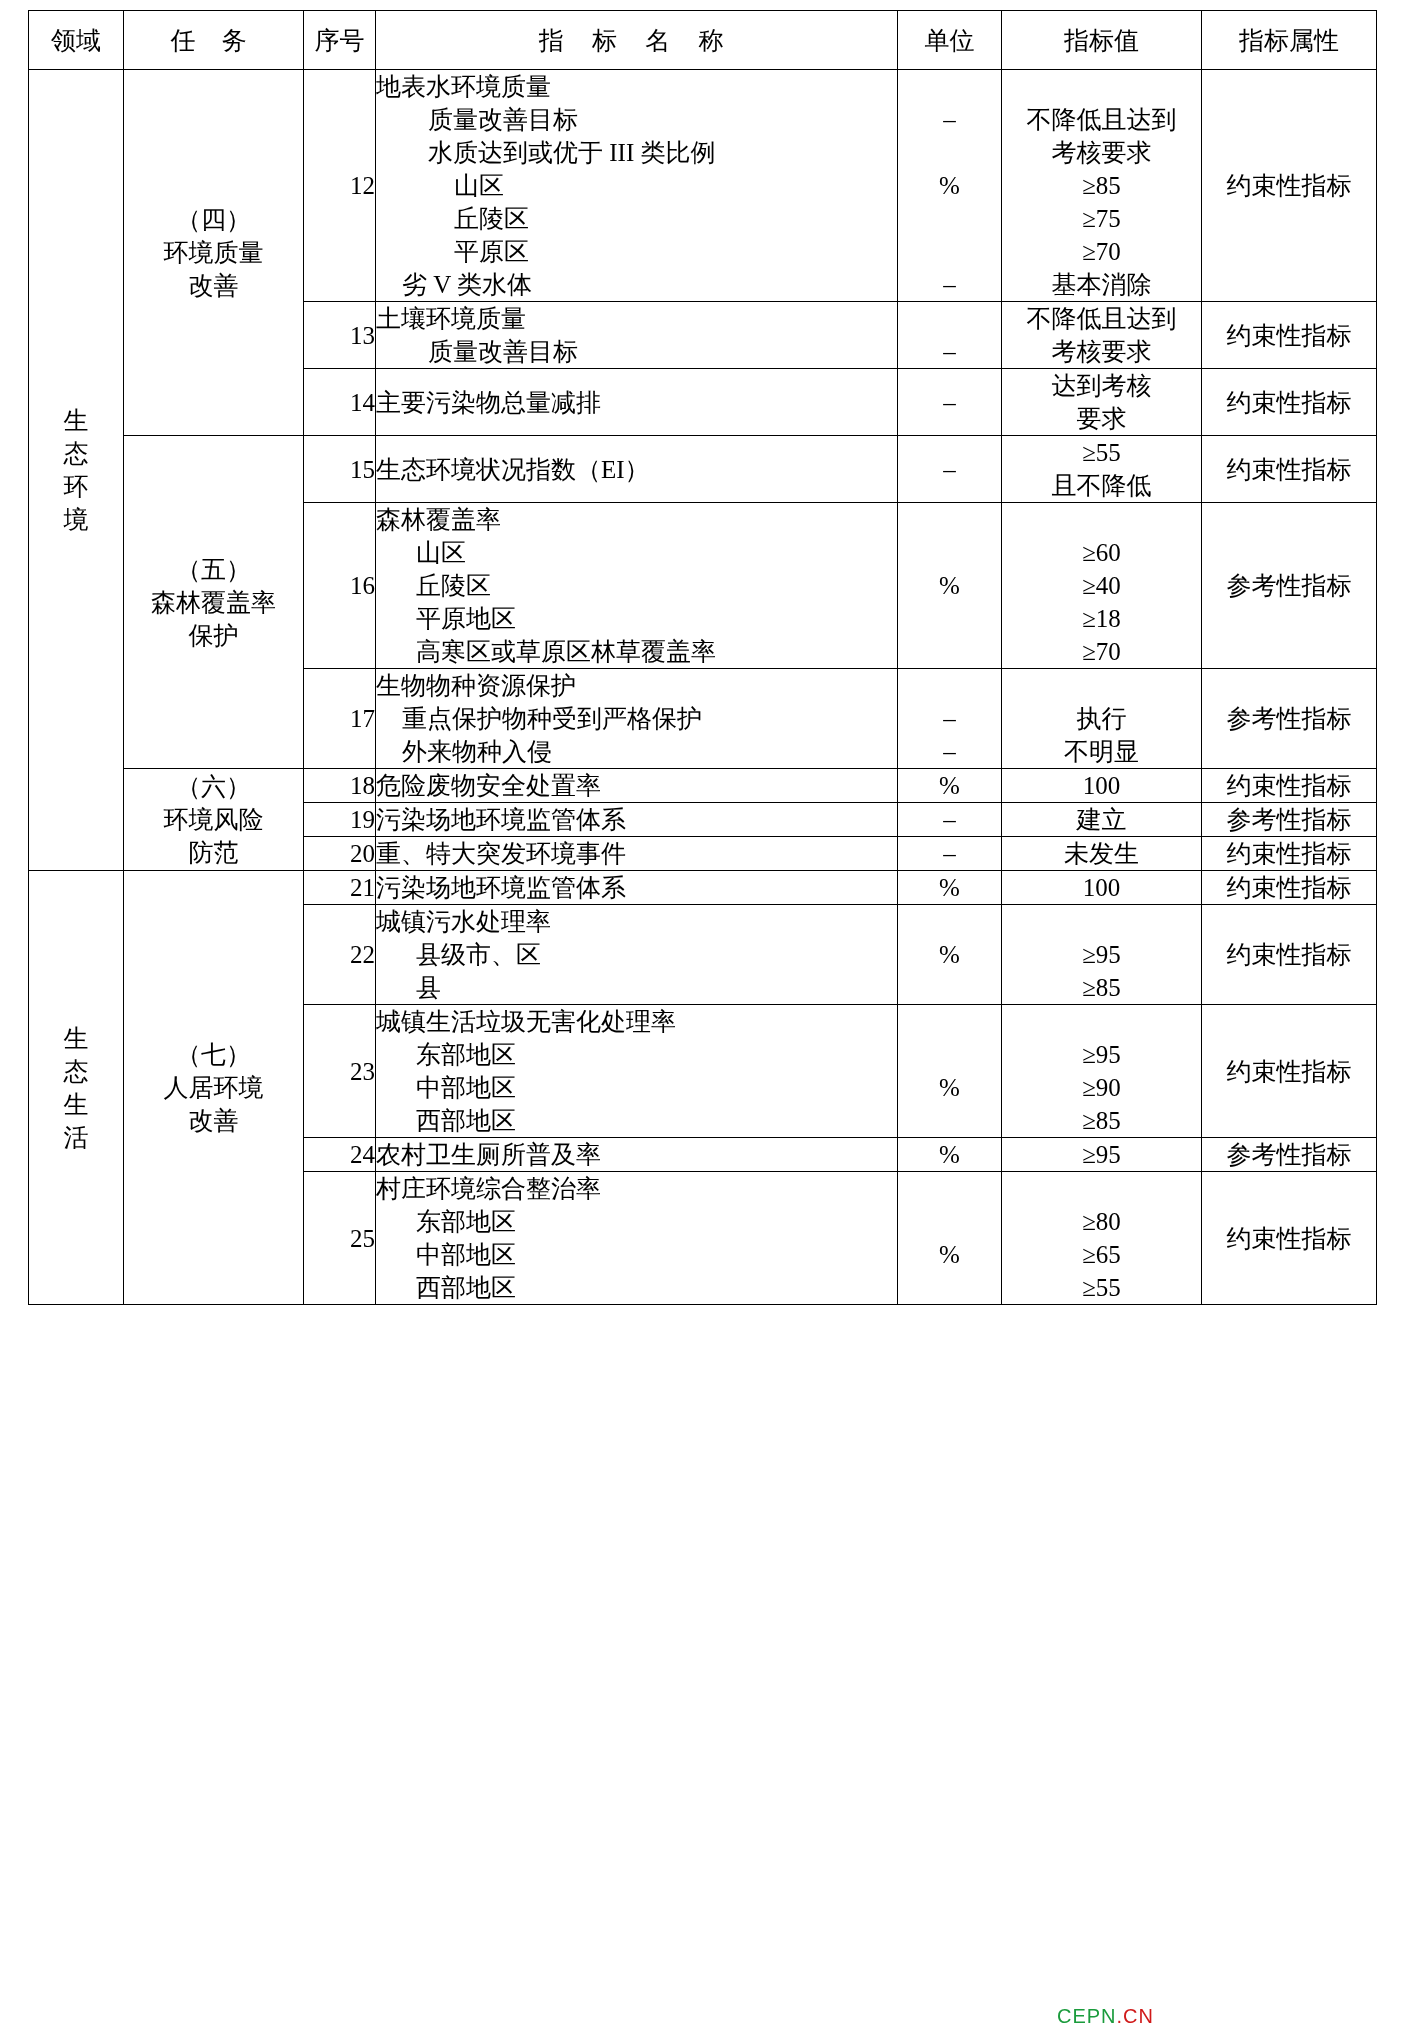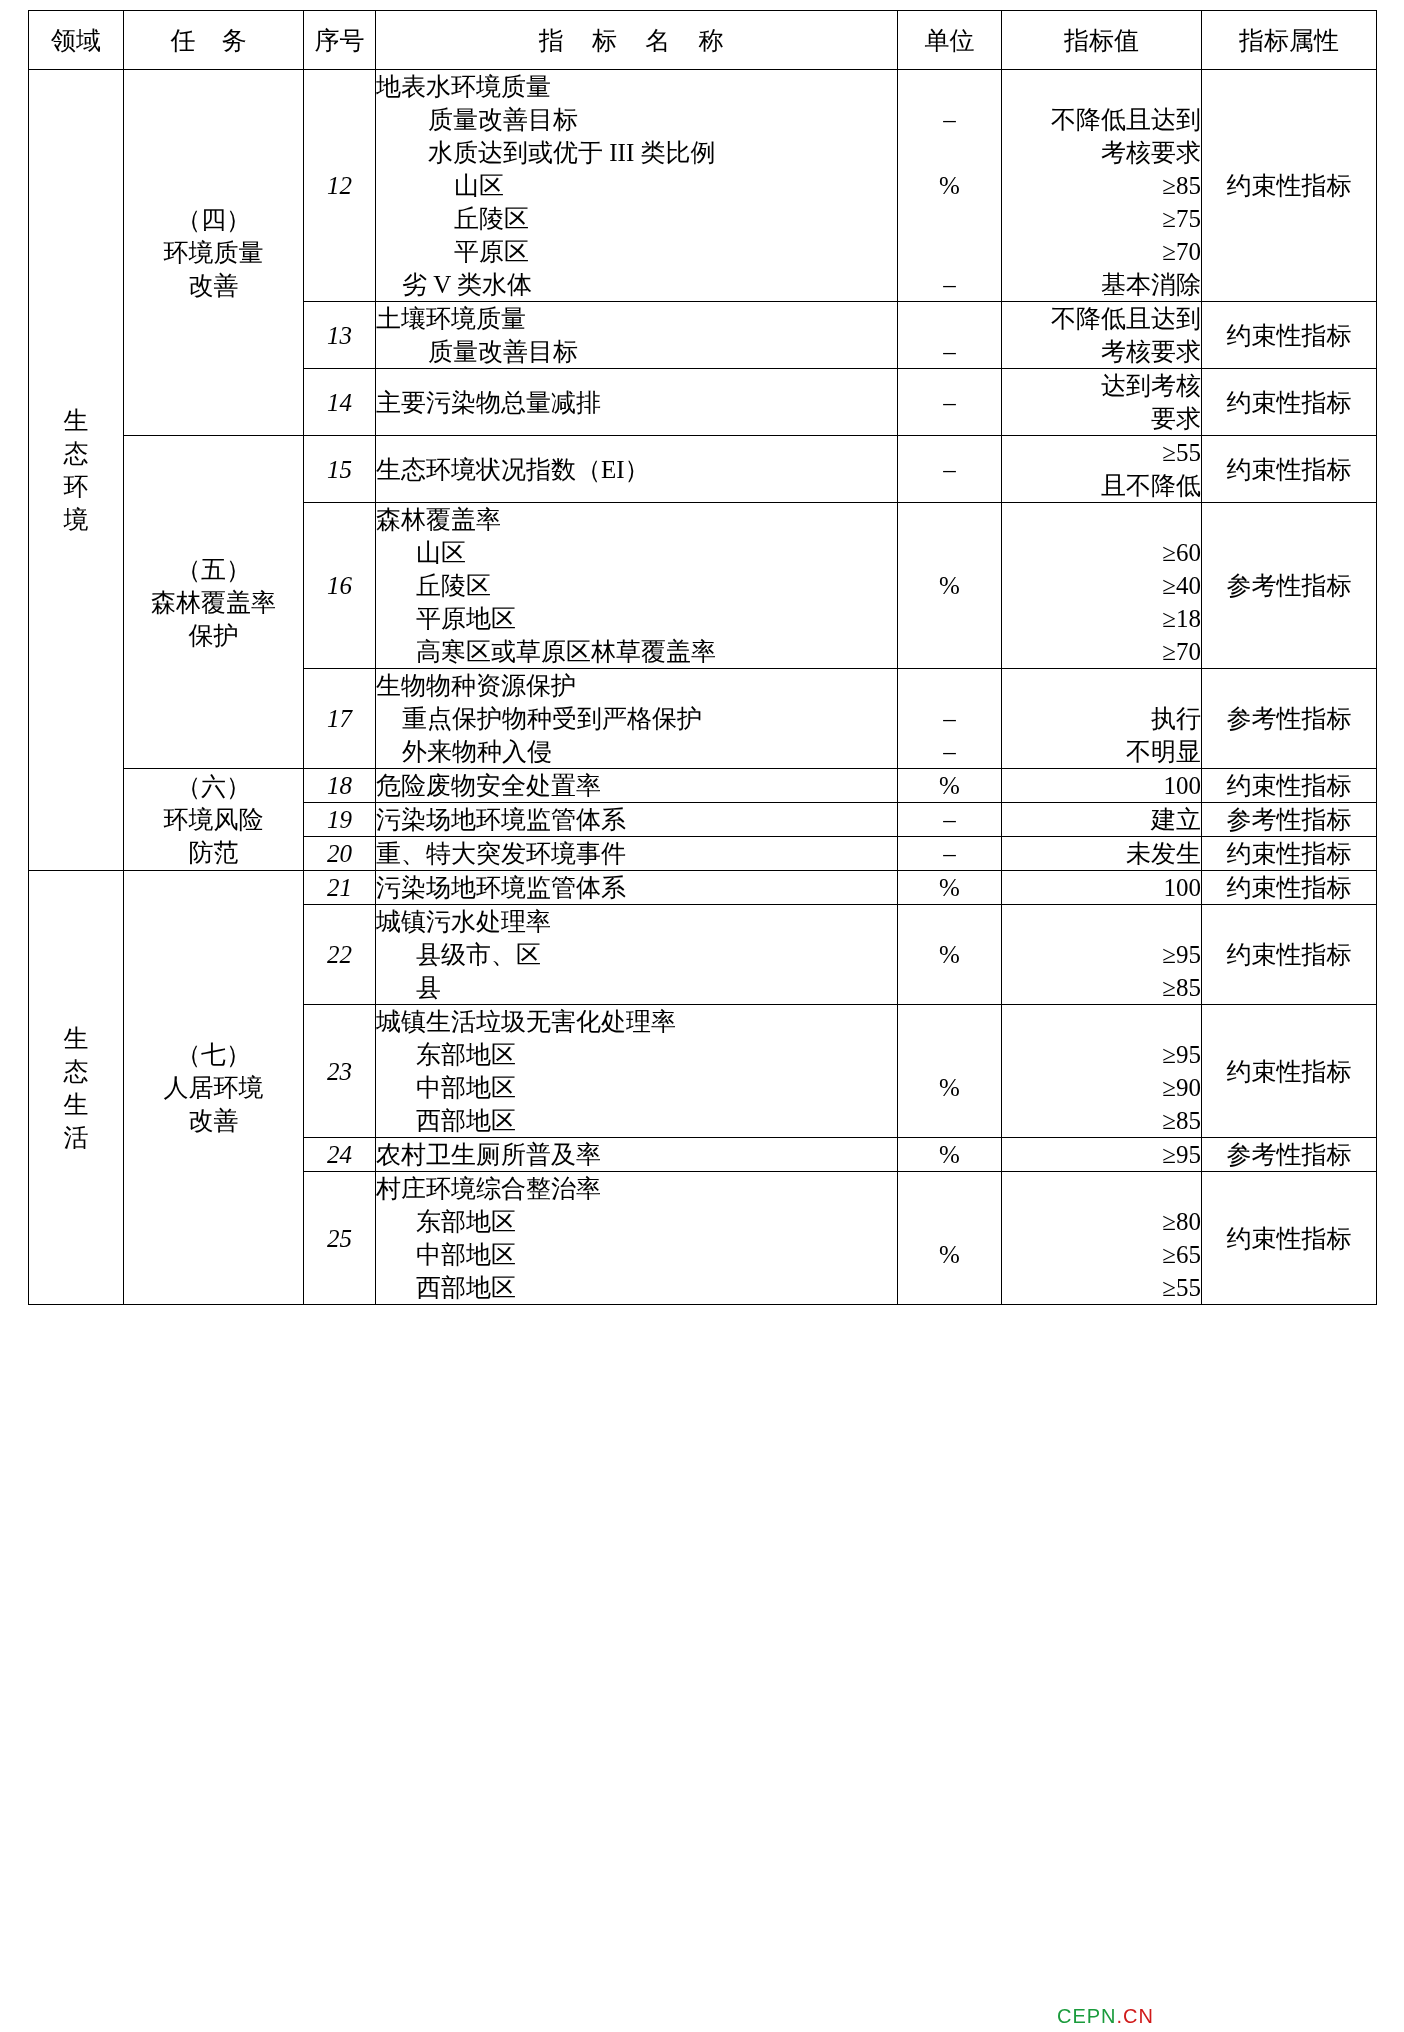--- a/index.html
+++ b/index.html
@@ -59,21 +59,21 @@
   }
   .cell-name {
     text-align: left;
     padding: 10px 6px 10px 14px;
   }
   .cell-name .lvl0 { padding-left: 0px; }
   .cell-name .lvl1 { padding-left: 52px; }
   .cell-name .lvl2 { padding-left: 40px; }
   .cell-name .row { white-space: nowrap; font-family: Liberation Serif, serif; }
   .cell-value {
-    text-align: right;
+    text-align: center;
     padding: 8px 4px;
   }
   .cell-value .row { white-space: nowrap; }
   .cell-unit {
     text-align: center;
     padding: 8px 2px;
   }
   .cell-unit .row { white-space: nowrap; }
   .vert-domain {
     text-align: center;
@@ -84,23 +84,22 @@
   .vert-domain span {
     display: block;
   }
   .task-cell {
     text-align: center;
     font-size: 25px;
     line-height: 1.45;
   }
   .task-cell span { display: block; }
   .no-cell {
-    text-align: center;
+    text-align: right;
     font-size: 25px;
-    font-style: italic;
   }
   .attr-cell {
     text-align: center;
     font-size: 25px;
     white-space: nowrap;
   }
   .spacer-val { height: 1.32em; }
   .watermark {
     position: absolute;
     right: 30px;

